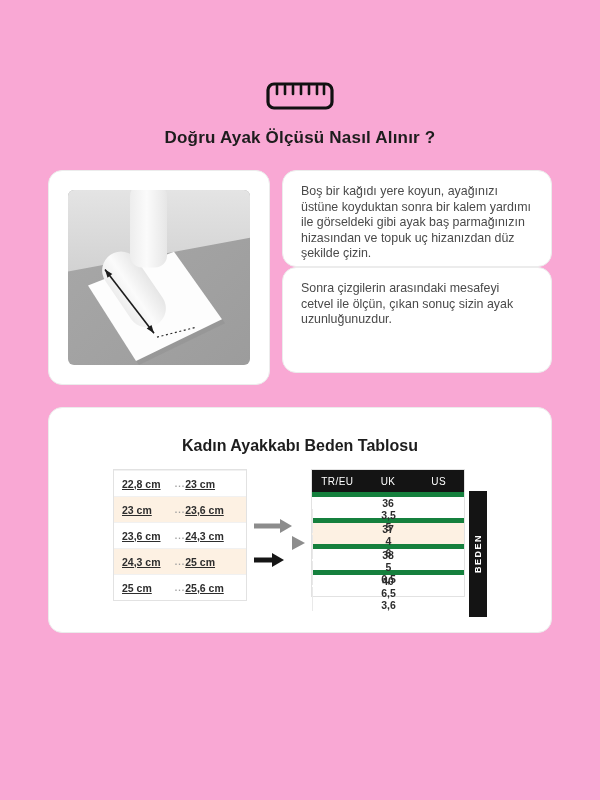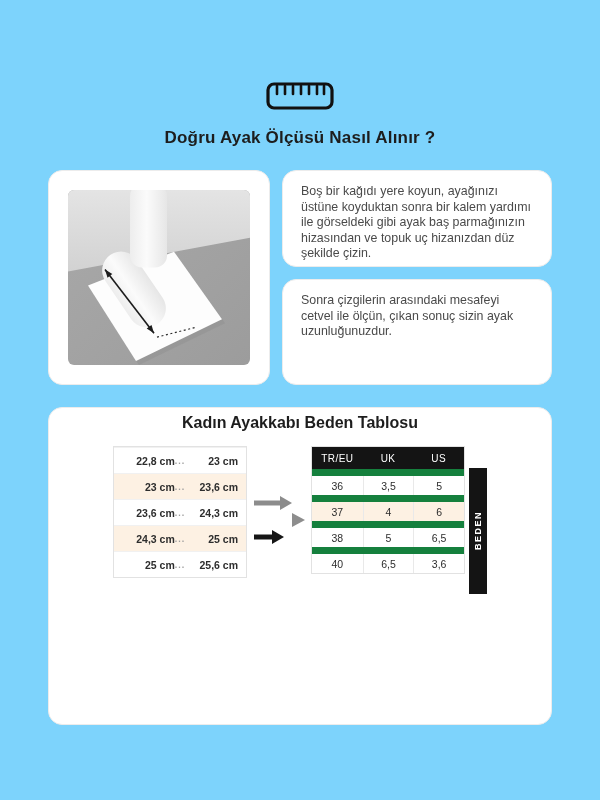--- a/index.html
+++ b/index.html
@@ -1,53 +1,53 @@
 <!DOCTYPE html>
 <html><head>
 <meta charset="utf-8">
 <style>
   * { margin:0; padding:0; box-sizing:border-box; }
   html,body { background:#fff; }
   .page {
     width:600px; height:800px; position:relative; margin:0 auto;
-    font-family:"Liberation Sans", sans-serif; background:#7dd3fc; overflow:hidden;
+    font-family:"Liberation Sans", sans-serif; background:#f9a8d4; overflow:hidden;
   }
   .ruler-wrap { display:flex; justify-content:center; padding-top:82px; }
   h1.title { text-align:center; font-size:17px; font-weight:bold; color:#1d1d1d; margin-top:18px; letter-spacing:.2px; }
 
   .guide { display:flex; gap:12px; margin:22px 48px 0; }
   .card { border:1px solid #ececec; border-radius:14px; background:#fff; }
   .photo-card { width:222px; height:215px; padding:19px; flex:0 0 auto; }
   .photo { width:100%; height:100%; border-radius:6px; overflow:hidden; }
   .photo svg { display:block; width:100%; height:100%; }
-  .texts { flex:1; display:flex; flex-direction:column; gap:12px; }
+  .texts { flex:1; display:flex; flex-direction:column; }
   .text-card { padding:13px 18px; font-size:12.4px; line-height:1.25; color:#4a4a4a; }
   .text-card.step1 { height:97px; }
   .text-card.step2 { height:106px; display:flex; align-items:flex-start; }
 
-  .table-card { margin:22px 48px 0; height:318px; padding-top:6px; }
+  .table-card { margin:22px 48px 0; height:226px; padding-top:29px; }
   h2.table-title { text-align:center; font-size:16px; font-weight:bold; color:#1d1d1d; }
   .tables { display:flex; justify-content:center; align-items:flex-start; margin-top:14px; }
 
   .cm-table { width:134px; border:1px solid #e2e2e2; background:#fff; }
   .tbl-header { background:#141414; color:#fff; font-size:10px; font-weight:bold; height:22px;
                 display:flex; align-items:center; justify-content:center; letter-spacing:.6px; }
   .cm-row { height:26px; display:flex; align-items:center; padding:0 8px; font-size:10.5px;
             font-weight:bold; color:#2d2d2d; border-top:1px solid #f1f1f1; }
-  .cm-row .from, .cm-row .to { width:56px; text-align:right; }
+  .cm-row .from, .cm-row .to { width:56px; text-align:left;text-decoration:underline; }
   .cm-row .sep { flex:1; text-align:center; color:#9f9f9f; font-size:9px; letter-spacing:1px; }
   .row-alt { background:#fdf1e3; }
 
   .arrows { width:58px; margin:0 3px; padding-top:48px; display:flex; justify-content:center; flex:0 0 auto; }
 
   .conv-table { width:154px; border:1px solid #e2e2e2; background:#fff; }
   .conv-header { display:grid; grid-template-columns:1fr 1fr 1fr; background:#141414; color:#fff;
                  font-size:10px; font-weight:normal; height:22px; align-items:center; text-align:center; letter-spacing:.4px; }
-  .conv-row { display:grid; grid-template-columns:1fr 1fr 1fr; height:26px; font-size:10.5px;
-              font-weight:normal; color:#2d2d2d; border-top:7px solid #15803d; }
+  .conv-row { display:grid; grid-template-columns:1fr; height:26px; font-size:10.5px;
+              font-weight:bold; color:#2d2d2d; border-top:5px solid #15803d; }
   .conv-row .cell { display:flex; align-items:center; justify-content:center; height:100%; }
   .conv-row .cell + .cell { border-left:1px solid #e9e9e9; }
 
   .beden-bar { width:18px; height:126px; background:#141414; margin-left:4px; margin-top:22px;
                display:flex; align-items:center; justify-content:center; flex:0 0 auto; }
   .beden-bar span { writing-mode:vertical-rl; transform:rotate(180deg); color:#fff; font-size:9px;
                     font-weight:bold; letter-spacing:1.5px; }
 </style>
 </head>
 <body>

